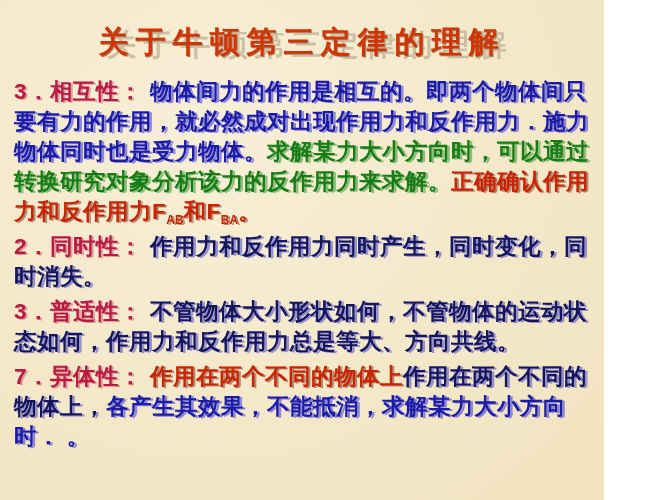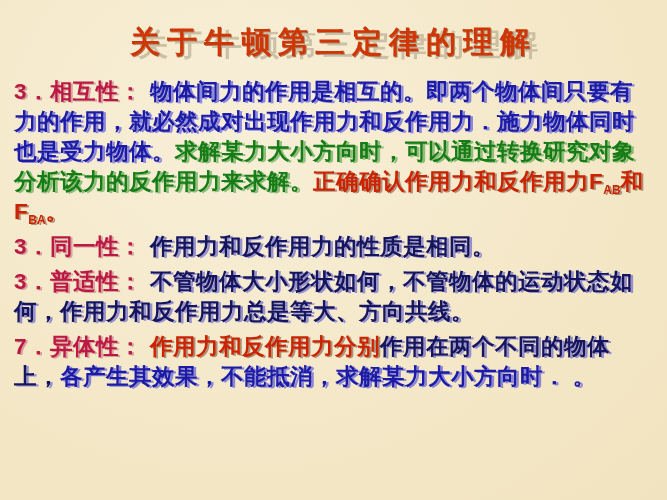--- a/index.html
+++ b/index.html
@@ -2,21 +2,21 @@
 <html><head>
 <meta charset="utf-8">
 <style>
   * { margin: 0; padding: 0; box-sizing: border-box; }
   html, body { width: 667px; height: 500px; }
   body {
     font-family: "Liberation Sans", "DejaVu Sans", sans-serif;
     overflow: hidden;
   }
   .slide {
-    width: 667px;
+    width: 604px;
     height: 500px;
     background: radial-gradient(ellipse at 35% 25%, #f8efd8 0%, #f4e8c8 55%, #f1e3bf 100%);
     padding: 8px 14px 22px 14px;
     overflow: hidden;
   }
   .title {
     text-align: center;
     font-size: 30px;
     font-weight: bold;
     letter-spacing: 7px;
@@ -66,26 +66,26 @@
 <body>
 
 <div class="slide">
 
   <div class="title">关于牛顿第三定律的理解</div>
 
   <p class="point">
     <span class="pt-label">3．相互性：</span><span class="txt-blue">物体间力的作用是相互的。即两个物体间只要有力的作用，就必然成对出现作用力和反作用力．施力物体同时也是受力物体。</span><span class="txt-green">求解某力大小方向时，可以通过转换研究对象分析该力的反作用力来求解。</span><span class="txt-red">正确确认作用力和反作用力F</span><sub class="txt-red">AB</sub><span class="txt-red">和F</span><sub class="txt-red">BA</sub><span class="txt-red">。</span>
   </p>
 
+  <p class="point">
+    <span class="pt-label">2．同时性：</span><span class="txt-navy">作用力和反作用力同时产生，同时变化，同时消失。</span>
+  </p>
 
-  <p class="point">
-    <span class="pt-label">3．同一性：</span><span class="txt-navy">作用力和反作用力的性质是相同。</span>
-  </p>
 
   <p class="point">
     <span class="pt-label">3．普适性：</span><span class="txt-navy">不管物体大小形状如何，不管物体的运动状态如何，作用力和反作用力总是等大、方向共线。</span>
   </p>
 
   <p class="point">
-    <span class="pt-label">7．异体性：</span><span class="txt-red">作用力和反作用力分别</span><span class="txt-navy">作用在两个不同的物体上，</span><span class="txt-blue">各产生其效果，不能抵消，求解某力大小方向时． 。</span>
+    <span class="pt-label">7．异体性：</span><span class="txt-red">作用在两个不同的物体上</span><span class="txt-navy">作用在两个不同的物体上，</span><span class="txt-blue">各产生其效果，不能抵消，求解某力大小方向时． 。</span>
   </p>
 
 </div>
 
 </body></html>

